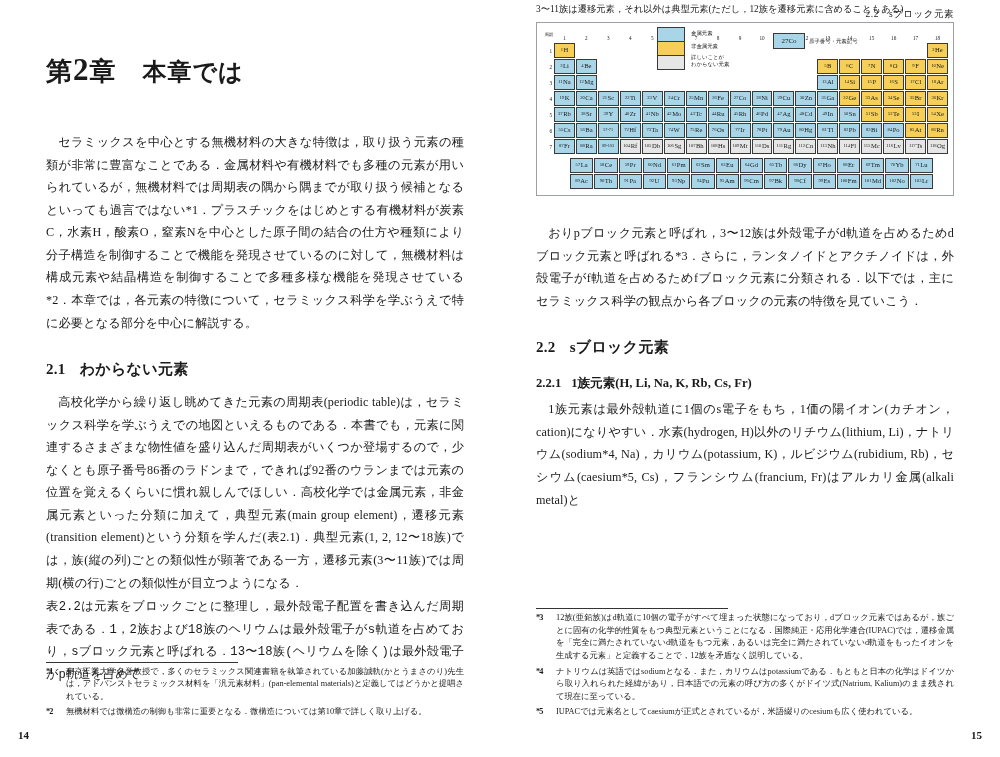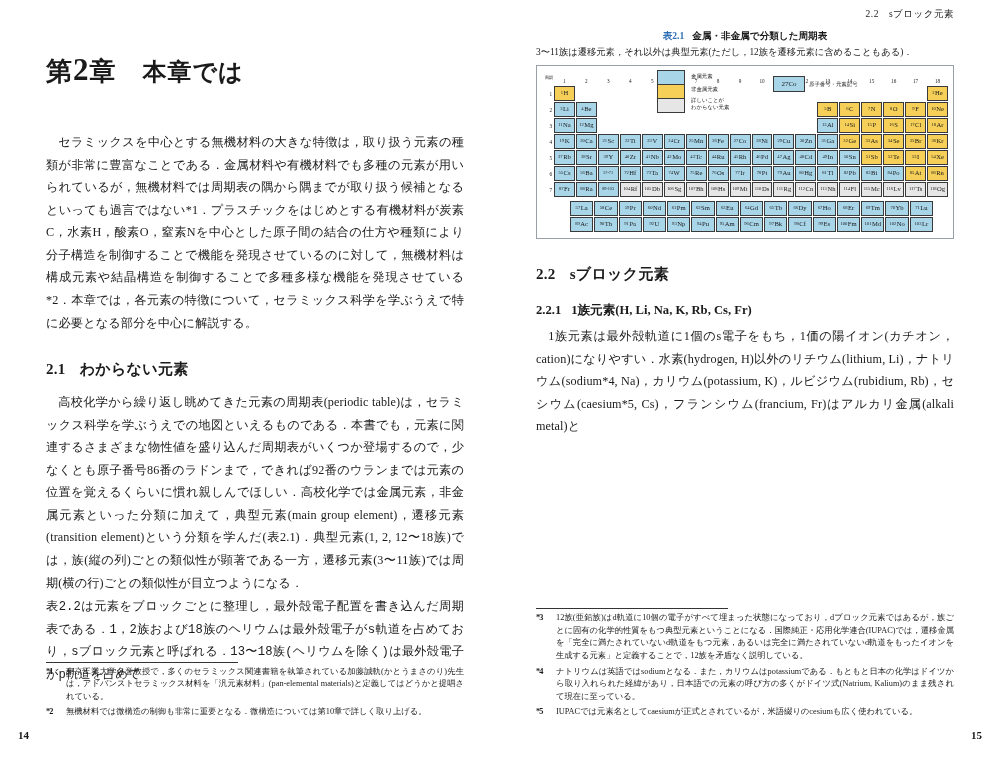--- a/index.html
+++ b/index.html
@@ -182,23 +182,20 @@
       </div>
     </div>
 
     <div class="folio folio-left">14</div>
   </div>
 
   <div class="page page-right">
 
     <div class="running-head">2.2　sブロック元素</div>
 
-    <div class="tbl-caption">
-      <span class="ref">表2.1</span><span>金属・非金属で分類した周期表</span>
-    </div>
     <div class="tbl-subcaption">3〜11族は遷移元素，それ以外は典型元素(ただし，12族を遷移元素に含めることもある)．</div>
 
     <div class="pt-wrap" style="position:relative;">
       <div class="pt-grid" id="pt-grid">
           <div class="corner-lab" style="grid-area: 1 / 1;">周期</div>
           <div class="hdr" style="grid-area: 1 / 2;">1</div>
           <div class="hdr" style="grid-area: 1 / 3;">2</div>
           <div class="hdr" style="grid-area: 1 / 4;">3</div>
           <div class="hdr" style="grid-area: 1 / 5;">4</div>
           <div class="hdr" style="grid-area: 1 / 6;">5</div>
@@ -723,20 +720,21 @@
 
       <div class="pt-legend key-example" style="top:10px; left:236px;">
         <div class="key-cell">
           <span class="z">27</span>
             <span class="sym">Co</span>
         </div>
         <div class="key-text">原子番号・元素記号</div>
       </div>
     </div>
 
+    <p class="body-p" style="margin-top:26px;">おりpブロック元素と呼ばれ，3〜12族は外殻電子がd軌道を占めるためdブロック元素と呼ばれる*3．さらに，ランタノイドとアクチノイドは，外殻電子がf軌道を占めるためfブロック元素に分類される．以下では，主にセラミックス科学の観点から各ブロックの元素の特徴を見ていこう．</p>
 
     <h2 class="sec">
       <span class="num">2.2</span><span>sブロック元素</span>
     </h2>
 
     <h3 class="subsec">
       <span class="num">2.2.1</span><span>1族元素(H, Li, Na, K, Rb, Cs, Fr)</span>
     </h3>
 
     <p class="body-p">1族元素は最外殻軌道に1個のs電子をもち，1価の陽イオン(カチオン，cation)になりやすい．水素(hydrogen, H)以外のリチウム(lithium, Li)，ナトリウム(sodium*4, Na)，カリウム(potassium, K)，ルビジウム(rubidium, Rb)，セシウム(caesium*5, Cs)，フランシウム(francium, Fr)はアルカリ金属(alkali metal)と</p>

